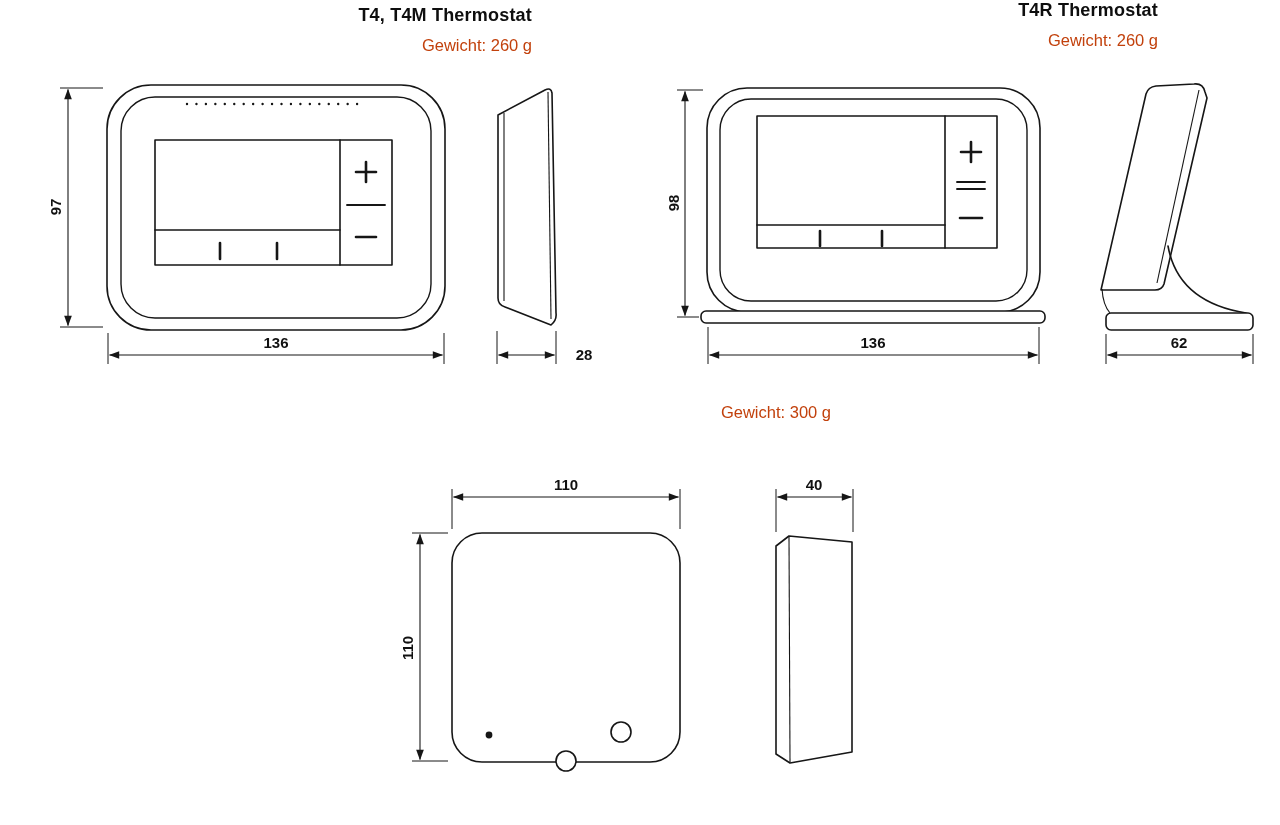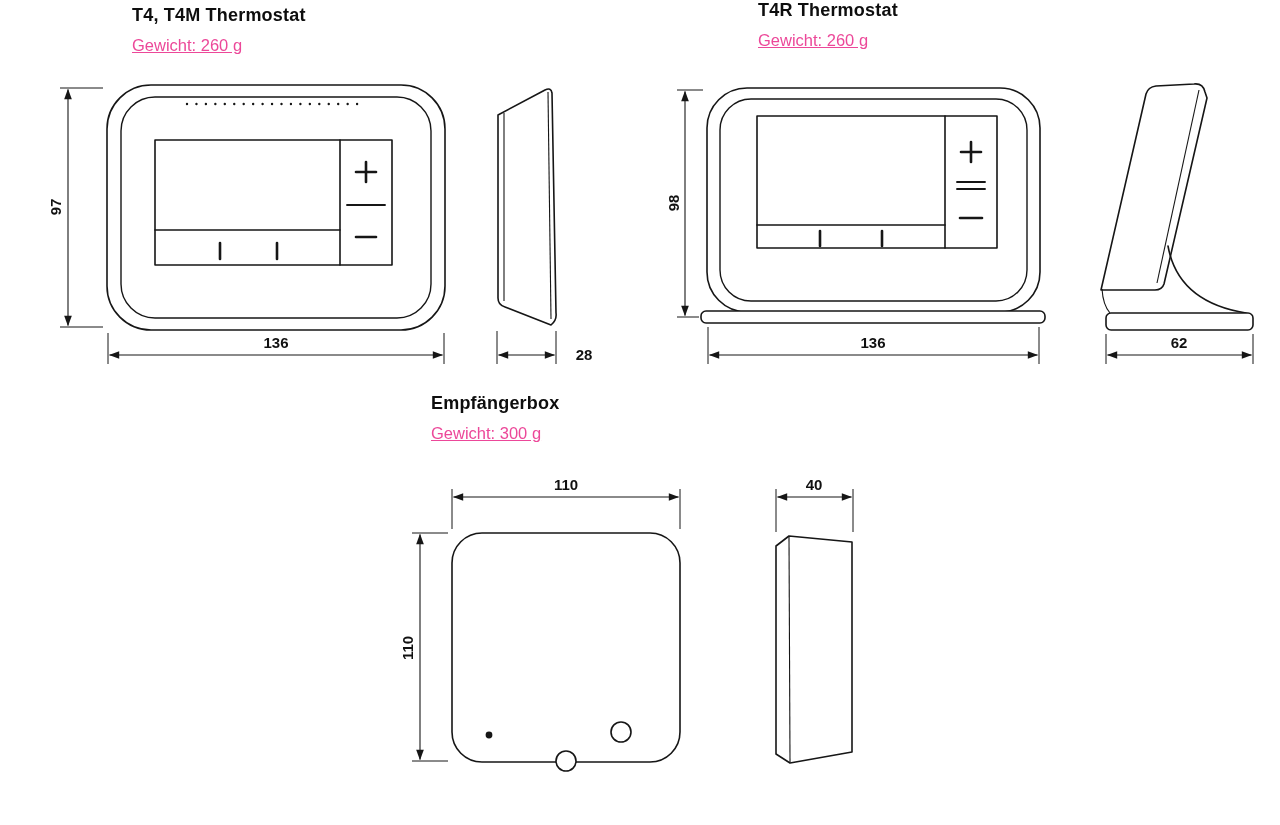--- a/index.html
+++ b/index.html
@@ -1,23 +1,23 @@
 <!DOCTYPE html>
 <html><head>
 <meta charset="utf-8">
 <style>
   * { margin:0; padding:0; box-sizing:border-box; }
   html, body { background:#ffffff; }
   body {
     width:1280px; height:825px; position:relative; overflow:hidden;
     font-family:"Liberation Sans", sans-serif; color:#111;
   }
-  .caption { position:absolute; width:400px; text-align:left; }
+  .caption { position:absolute; width:400px; text-align:right; }
   .caption-title { font-size:18px; font-weight:700; letter-spacing:.2px; color:#0e0e0e; }
-  .caption-weight { font-size:16.5px; font-weight:400; margin-top:10px; color:#ec4899;text-decoration:underline; }
+  .caption-weight { font-size:16.5px; font-weight:400; margin-top:10px; color:#c2410c; }
   #t4-caption  { left:132px; top:5px; }
   #t4r-caption { left:758px; top:0; }
   #rx-caption  { left:431px; top:393px; }
   svg.stage { position:absolute; left:0; top:0; }
 
   .obj   { fill:none; stroke:#161616; stroke-width:1.6; stroke-linejoin:round; stroke-linecap:round; }
   .obj2  { fill:none; stroke:#161616; stroke-width:1.4; stroke-linejoin:round; }
   .thin  { fill:none; stroke:#161616; stroke-width:1.1; }
   .fillw { fill:#ffffff; stroke:#161616; stroke-width:1.6; stroke-linejoin:round; }
   .dim   { stroke:#161616; stroke-width:1.1; fill:none; }
@@ -34,21 +34,20 @@
   <div class="caption-title">T4, T4M Thermostat</div>
   <div class="caption-weight">Gewicht: 260 g</div>
 </div>
 
 <div class="caption" id="t4r-caption">
   <div class="caption-title">T4R Thermostat</div>
   <div class="caption-weight">Gewicht: 260 g</div>
 </div>
 
 <div class="caption" id="rx-caption">
-  <div class="caption-title">Empfängerbox</div>
   <div class="caption-weight">Gewicht: 300 g</div>
 </div>
 
 <svg class="stage" width="1280" height="825" viewBox="0 0 1280 825">
   <defs>
     <marker id="ar" viewBox="0 0 10 8" refX="9.4" refY="4" markerWidth="11" markerHeight="8.8" orient="auto-start-reverse" markerUnits="userSpaceOnUse">
       <path d="M0.6,0.5 L10,4 L0.6,7.5 Z" fill="#161616"></path>
     </marker>
   </defs>
 

